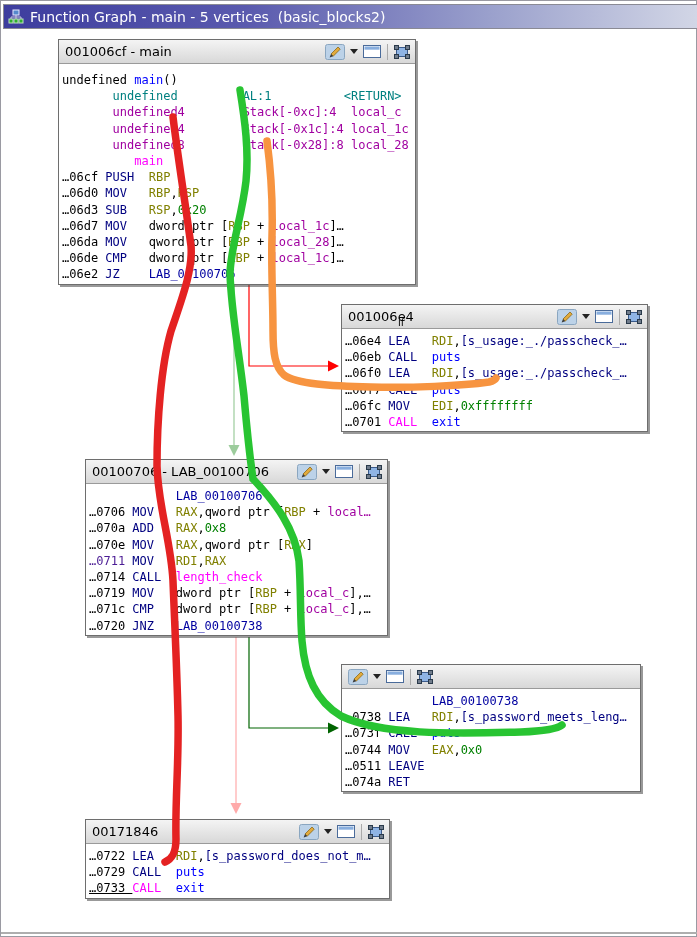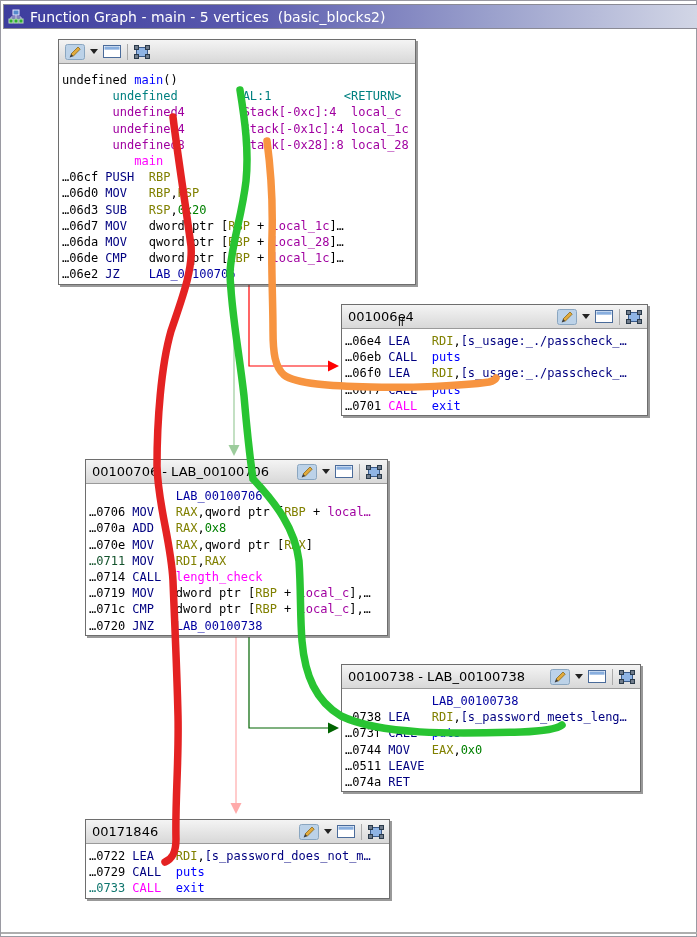--- a/index.html
+++ b/index.html
@@ -78,20 +78,21 @@
       <path d="M233,278 L233,444" fill="none" stroke-width="1.2" stroke="#9ccc9c"></path>
       <polygon points="233,455 227.5,444 238.5,444" fill="#9ccc9c"></polygon>
       <path d="M248,636 L248,727 L328,727" fill="none" stroke-width="1.2" stroke="#006400"></path>
       <polygon points="338,727 327,721.5 327,732.5" fill="#006400"></polygon>
       <path d="M235,636 L235,802" fill="none" stroke-width="1.2" stroke="#ffaaaa"></path>
       <polygon points="235,813 229.5,802 240.5,802" fill="#ffaaaa"></polygon>
     </svg>
 
     <div class="block" style="left:57px;top:10px;width:356px">
       <div class="block-header">
+        <span class="block-title">001006cf - main</span>
         <span class="hdr-icons">
           <span class="icon-btn">
               <svg width="20" height="16">
                 <use href="#sym-pencil"></use>
               </svg>
             </span>
           <span class="caret"></span>
           <span class="icon-btn">
               <svg width="18" height="13">
                 <use href="#sym-window"></use>
@@ -143,20 +144,21 @@
                 <use href="#sym-select"></use>
               </svg>
             </span>
         </span>
       </div>
       <div class="block-body pad-body">
           <div class="code-line"><span style="color: rgb(0, 0, 0);">…06e4 </span><span style="color: rgb(0, 0, 128);">LEA   </span><span style="color: rgb(128, 128, 0);">RDI</span><span style="color: rgb(0, 0, 0);">,</span><span style="color: rgb(0, 0, 128);">[s_usage:_./passcheck_…</span></div>
           <div class="code-line"><span style="color: rgb(0, 0, 0);">…06eb </span><span style="color: rgb(0, 0, 128);">CALL  </span><span style="color: rgb(0, 0, 255);">puts</span></div>
           <div class="code-line"><span style="color: rgb(0, 0, 0);">…06f0 </span><span style="color: rgb(0, 0, 128);">LEA   </span><span style="color: rgb(128, 128, 0);">RDI</span><span style="color: rgb(0, 0, 0);">,</span><span style="color: rgb(0, 0, 128);">[s_usage:_./passcheck_…</span></div>
           <div class="code-line"><span style="color: rgb(0, 0, 0);">…06f7 </span><span style="color: rgb(0, 0, 128);">CALL  </span><span style="color: rgb(0, 0, 255);">puts</span></div>
+          <div class="code-line"><span style="color: rgb(0, 0, 0);">…06fc </span><span style="color: rgb(0, 0, 128);">MOV   </span><span style="color: rgb(128, 128, 0);">EDI</span><span style="color: rgb(0, 0, 0);">,</span><span style="color: rgb(0, 128, 0);">0xffffffff</span></div>
           <div class="code-line"><span style="color: rgb(0, 0, 0);">…0701 </span><span style="color: rgb(255, 0, 255);">CALL  </span><span style="color: rgb(0, 0, 255);">exit</span></div>
         </div>
     </div>
 
     <div class="block" style="left:84px;top:430px;width:301px">
       <div class="block-header">
         <span class="block-title">00100706 - LAB_00100706</span>
         <span class="hdr-icons">
           <span class="icon-btn">
               <svg width="20" height="16">
@@ -175,31 +177,30 @@
                 <use href="#sym-select"></use>
               </svg>
             </span>
         </span>
       </div>
       <div class="block-body pad-body">
           <div class="code-line"><span style="color: rgb(0, 0, 0);">            </span><span style="color: rgb(0, 0, 160);">LAB_00100706</span></div>
           <div class="code-line"><span style="color: rgb(0, 0, 0);">…0706 </span><span style="color: rgb(0, 0, 128);">MOV   </span><span style="color: rgb(128, 128, 0);">RAX</span><span style="color: rgb(0, 0, 0);">,</span><span style="color: rgb(0, 0, 0);">qword ptr [</span><span style="color: rgb(128, 128, 0);">RBP</span><span style="color: rgb(0, 0, 0);"> + </span><span style="color: rgb(160, 0, 160);">local…</span></div>
           <div class="code-line"><span style="color: rgb(0, 0, 0);">…070a </span><span style="color: rgb(0, 0, 128);">ADD   </span><span style="color: rgb(128, 128, 0);">RAX</span><span style="color: rgb(0, 0, 0);">,</span><span style="color: rgb(0, 128, 0);">0x8</span></div>
           <div class="code-line"><span style="color: rgb(0, 0, 0);">…070e </span><span style="color: rgb(0, 0, 128);">MOV   </span><span style="color: rgb(128, 128, 0);">RAX</span><span style="color: rgb(0, 0, 0);">,</span><span style="color: rgb(0, 0, 0);">qword ptr [</span><span style="color: rgb(128, 128, 0);">RAX</span><span style="color: rgb(0, 0, 0);">]</span></div>
-          <div class="code-line"><span style="color: #14532d;">…0711 </span><span style="color: rgb(0, 0, 128);">MOV   </span><span style="color: rgb(128, 128, 0);">RDI</span><span style="color: rgb(0, 0, 0);">,</span><span style="color: rgb(128, 128, 0);">RAX</span></div>
+          <div class="code-line"><span style="color: #4c1d95;">…0711 </span><span style="color: rgb(0, 0, 128);">MOV   </span><span style="color: rgb(128, 128, 0);">RDI</span><span style="color: rgb(0, 0, 0);">,</span><span style="color: rgb(128, 128, 0);">RAX</span></div>
           <div class="code-line"><span style="color: rgb(0, 0, 0);">…0714 </span><span style="color: rgb(0, 0, 128);">CALL  </span><span style="color: rgb(255, 0, 255);">length_check</span></div>
           <div class="code-line"><span style="color: rgb(0, 0, 0);">…0719 </span><span style="color: rgb(0, 0, 128);">MOV   </span><span style="color: rgb(0, 0, 0);">dword ptr [</span><span style="color: rgb(128, 128, 0);">RBP</span><span style="color: rgb(0, 0, 0);"> + </span><span style="color: rgb(160, 0, 160);">local_c</span><span style="color: rgb(0, 0, 0);">],…</span></div>
           <div class="code-line"><span style="color: rgb(0, 0, 0);">…071c </span><span style="color: rgb(0, 0, 128);">CMP   </span><span style="color: rgb(0, 0, 0);">dword ptr [</span><span style="color: rgb(128, 128, 0);">RBP</span><span style="color: rgb(0, 0, 0);"> + </span><span style="color: rgb(160, 0, 160);">local_c</span><span style="color: rgb(0, 0, 0);">],…</span></div>
           <div class="code-line"><span style="color: rgb(0, 0, 0);">…0720 </span><span style="color: rgb(0, 0, 128);">JNZ   </span><span style="color: rgb(0, 0, 160);">LAB_00100738</span></div>
         </div>
     </div>
 
     <div class="block" style="left:340px;top:635px;width:298px">
       <div class="block-header">
-        <span class="block-title">00100738 - LAB_00100738</span>
         <span class="hdr-icons">
           <span class="icon-btn">
               <svg width="20" height="16">
                 <use href="#sym-pencil"></use>
               </svg>
             </span>
           <span class="caret"></span>
           <span class="icon-btn">
               <svg width="18" height="13">
                 <use href="#sym-window"></use>
@@ -242,21 +243,21 @@
           <span class="icon-btn">
               <svg width="16" height="14">
                 <use href="#sym-select"></use>
               </svg>
             </span>
         </span>
       </div>
       <div class="block-body pad-body">
           <div class="code-line"><span style="color: rgb(0, 0, 0);">…0722 </span><span style="color: rgb(0, 0, 128);">LEA   </span><span style="color: rgb(128, 128, 0);">RDI</span><span style="color: rgb(0, 0, 0);">,</span><span style="color: rgb(0, 0, 128);">[s_password_does_not_m…</span></div>
           <div class="code-line"><span style="color: rgb(0, 0, 0);">…0729 </span><span style="color: rgb(0, 0, 128);">CALL  </span><span style="color: rgb(0, 0, 255);">puts</span></div>
-          <div class="code-line"><span style="color: #0f766e;">…0733 </span><span style="color: rgb(255, 0, 255);">CALL  </span><span style="color: rgb(0, 0, 255);">exit</span></div>
+          <div class="code-line"><span style="color: #000000; text-decoration: underline;">…0733 </span><span style="color: rgb(255, 0, 255);">CALL  </span><span style="color: rgb(0, 0, 255);">exit</span></div>
         </div>
     </div>
 
     <div id="edge-label-if">if</div>
 
     <svg id="marker-layer" class="layer" width="695" height="903" viewBox="0 28 695 903">
       <path d="M172,116 C176,150 184,200 190,245 C192,270 180,300 170,330 C160,365 156,420 156,465 C157,505 170,540 172,580 C174,630 176,670 177,715 C178,760 174,800 175,838 C175,852 171,858 164,861" fill="none" stroke-width="7.5" stroke-linecap="round" stroke="#e42222"></path>
       <path d="M239,89 C244,120 248,150 245,180 C241,215 230,245 229,272 C230,310 238,350 243,395 C246,430 248,450 252,478 C275,502 294,528 298,560 C300,590 299,615 301,640 C304,675 315,700 340,715 C380,734 450,733 520,731 C545,730 556,728 561,724" fill="none" stroke-width="7.5" stroke-linecap="round" stroke="#28c432"></path>
       <path d="M266,140 C270,170 272,200 271,235 C270,265 272,300 272,330 C272,352 274,366 283,374 C295,383 330,385 370,386 C410,387 460,385 488,381 C492,380 494,379 495,377" fill="none" stroke-width="7.5" stroke-linecap="round" stroke="#f79440"></path>
     </svg>

